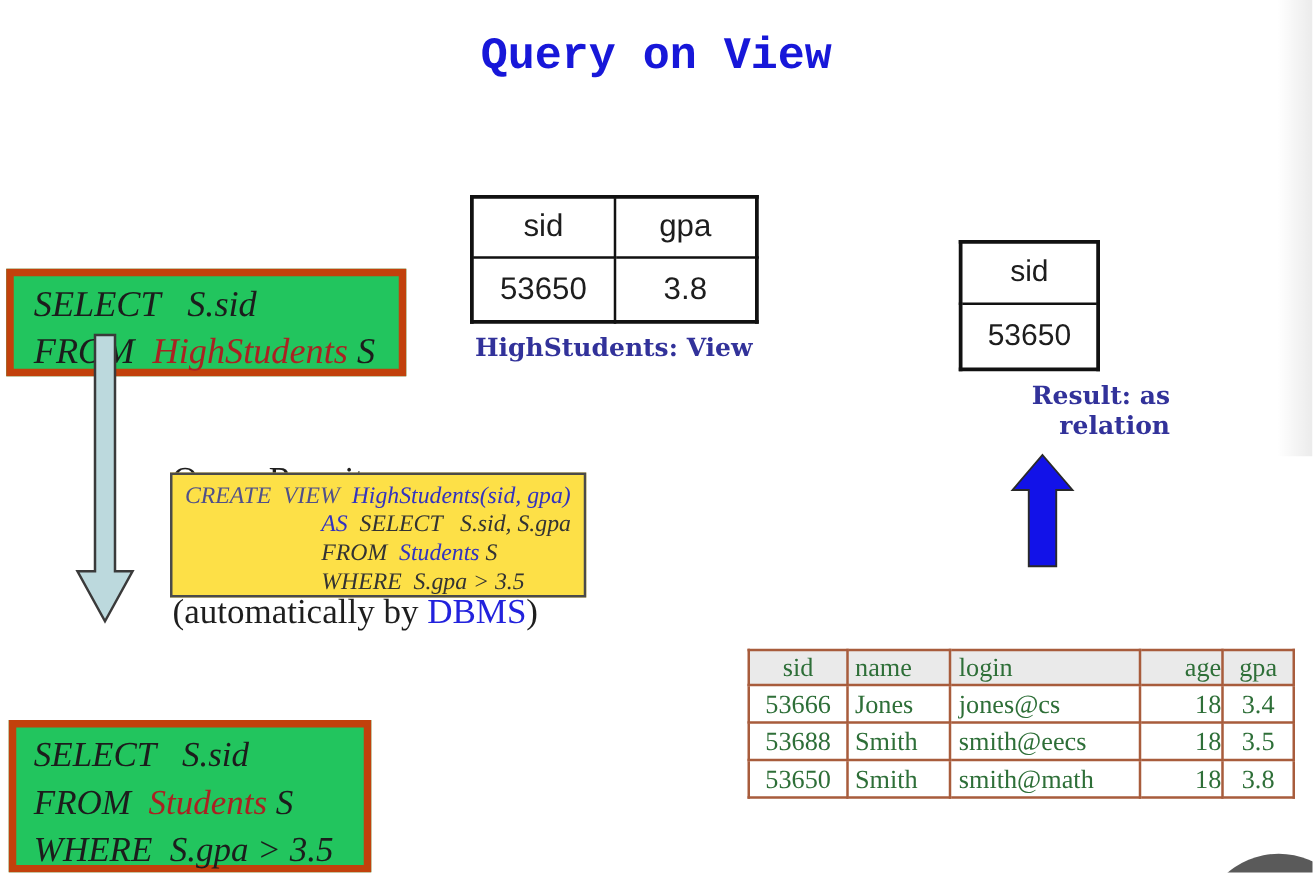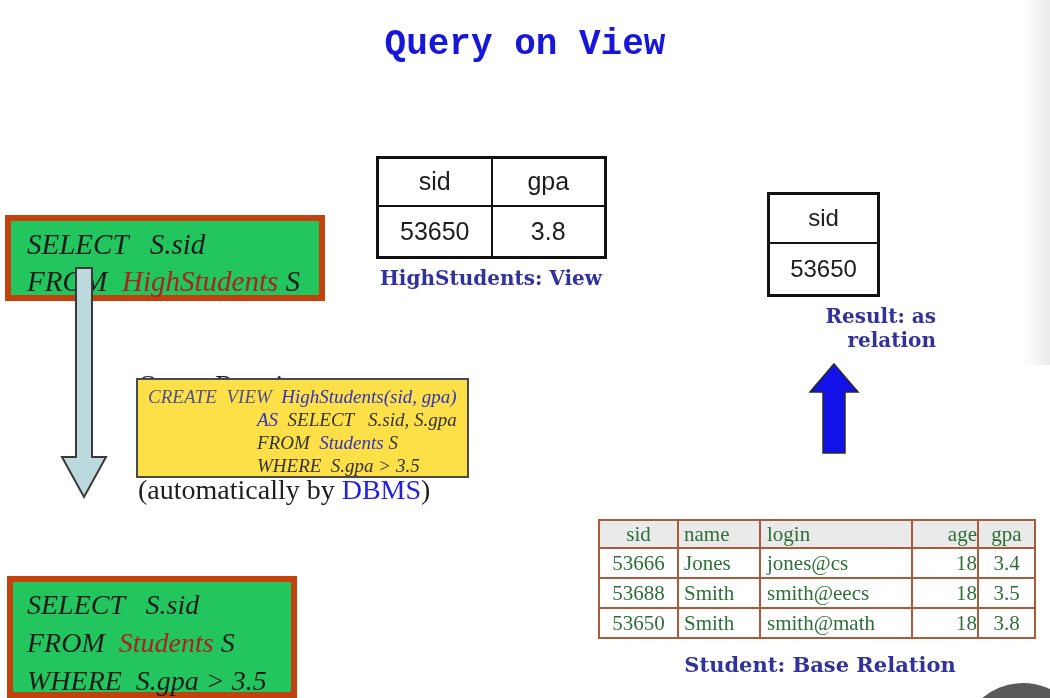--- a/index.html
+++ b/index.html
@@ -196,19 +196,18 @@
       </tr>
       <tr>
         <td class="c-sid">53650</td>
         <td class="c-name">Smith</td>
         <td class="c-login">smith@math</td>
         <td class="c-age">18</td>
         <td class="c-gpa">3.8</td>
       </tr>
     </tbody>
   </table>
-  <div class="caption cap-student">Student: Base Relation</div>
 
   <div class="edge-shadow"></div>
 
   <div class="corner-circle"></div>
 
 </div>
 
 </body></html>

